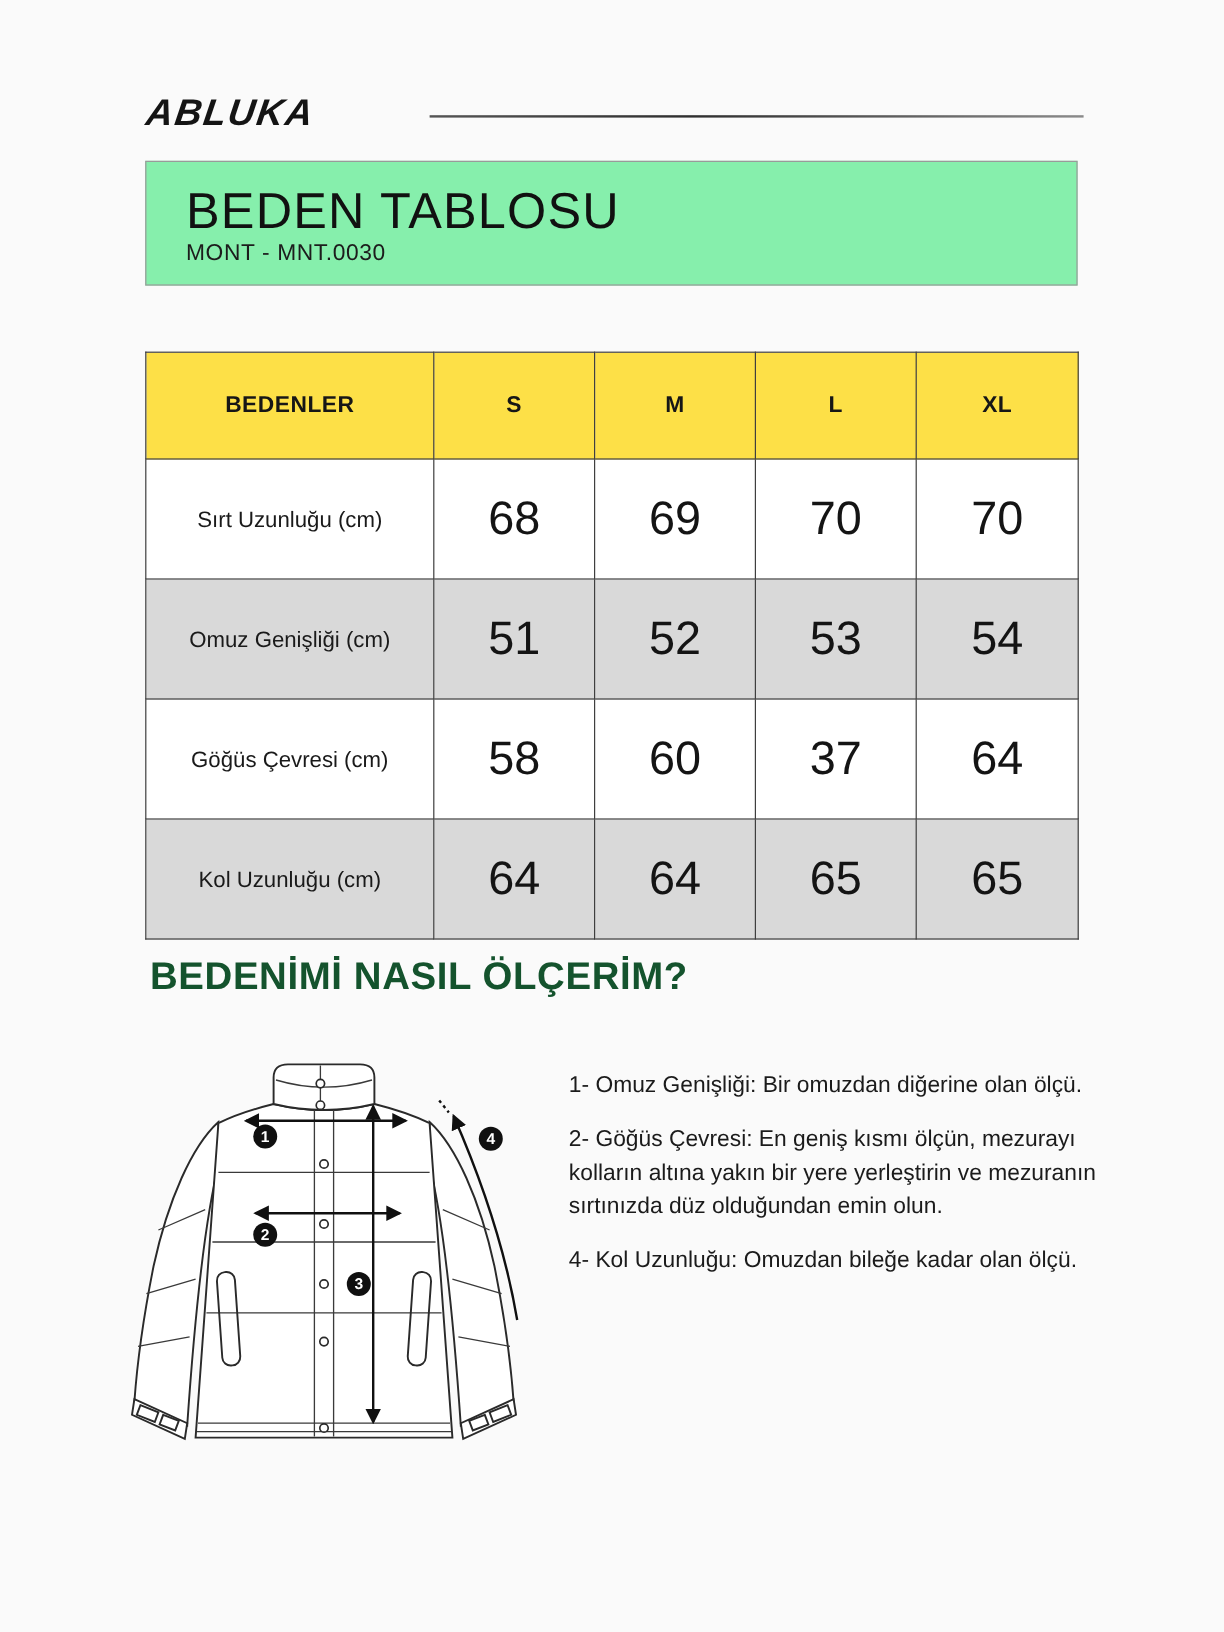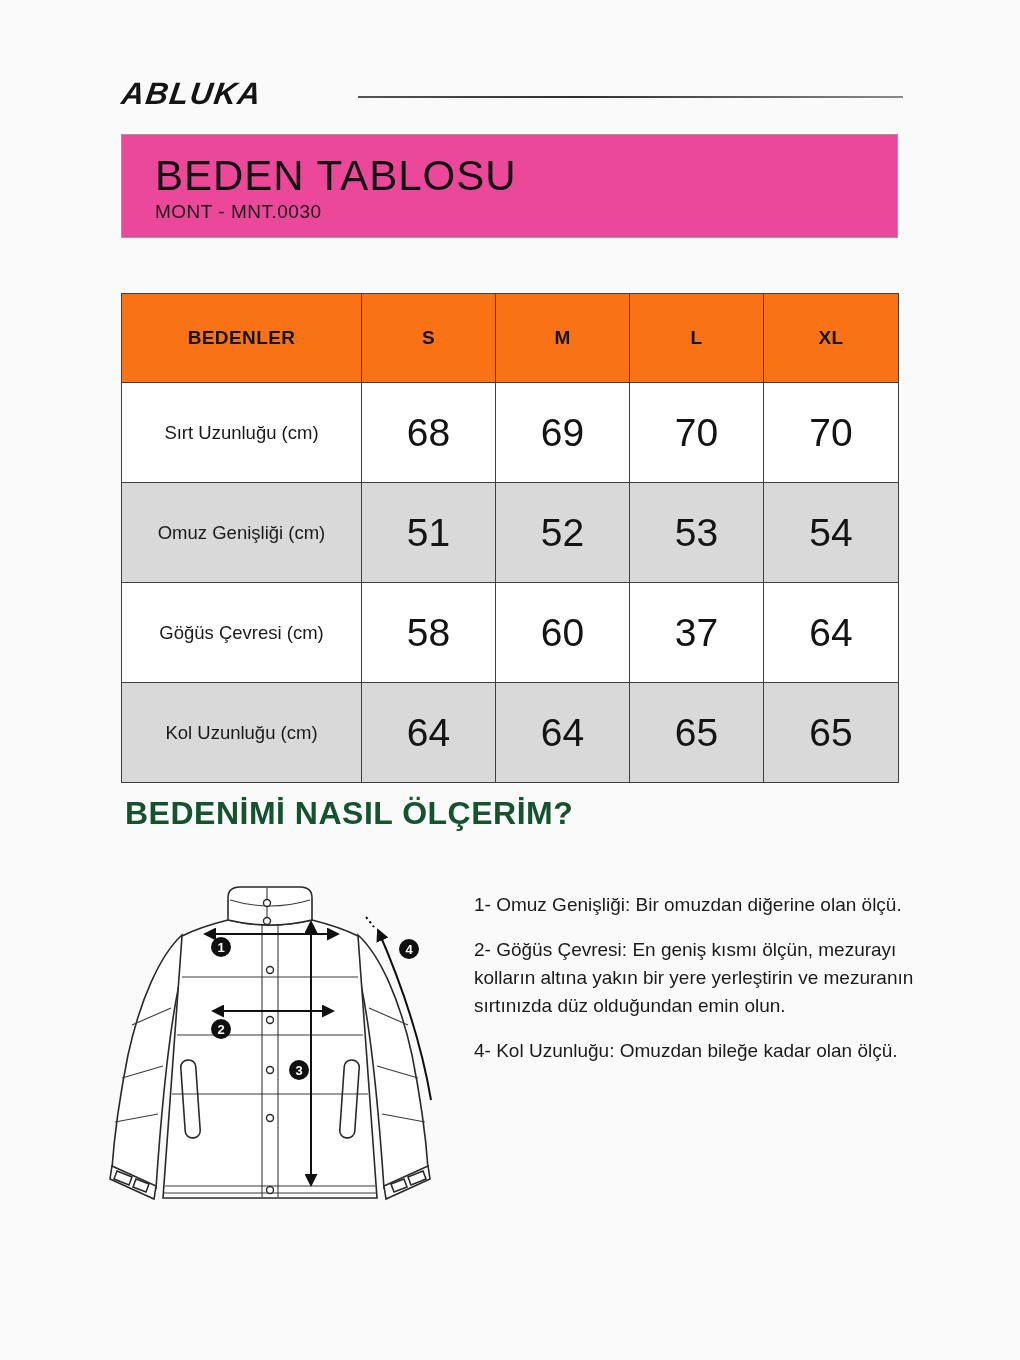--- a/index.html
+++ b/index.html
@@ -29,21 +29,21 @@
     left: 358px; top: 96px;
     width: 545px; height: 2px;
     background: linear-gradient(to right, #555, #2e2e2e 40%, #8a8a8a);
   }
 
   
   .title-box {
     position: absolute;
     left: 121px; top: 134px;
     width: 777px; height: 104px;
-    background: #ec4899;
+    background: #86efac;
     border: 1px solid #9a9a9a;
     padding: 18px 0 0 33px;
   }
   .title-box .title {
     font-size: 42px;
     font-weight: 500;
     letter-spacing: 1px;
     color: #111;
     line-height: 1.1;
   }
@@ -64,21 +64,21 @@
     table-layout: fixed;
   }
   .size-table td, .size-table th {
     border: 1px solid #3f3f3f;
     text-align: center;
     vertical-align: middle;
   }
   .size-table thead tr { height: 89px; }
   .size-table tbody tr { height: 100px; }
   .size-table th {
-    background: #f97316;
+    background: #fde047;
     font-size: 19px;
     font-weight: 700;
     letter-spacing: 0.4px;
   }
   .size-table tbody tr:nth-child(even) td { background: #d9d9d9; }
   .size-table tbody tr:nth-child(odd) td  { background: #ffffff; }
   .size-table td.row-label {
     font-size: 18.5px;
     font-weight: 400;
     color: #1a1a1a;

